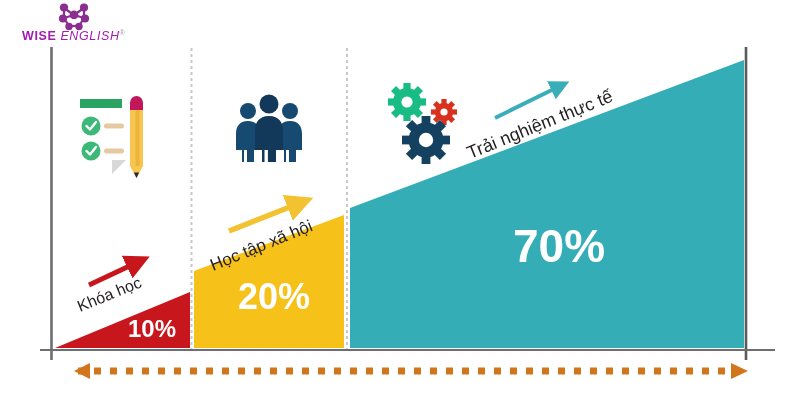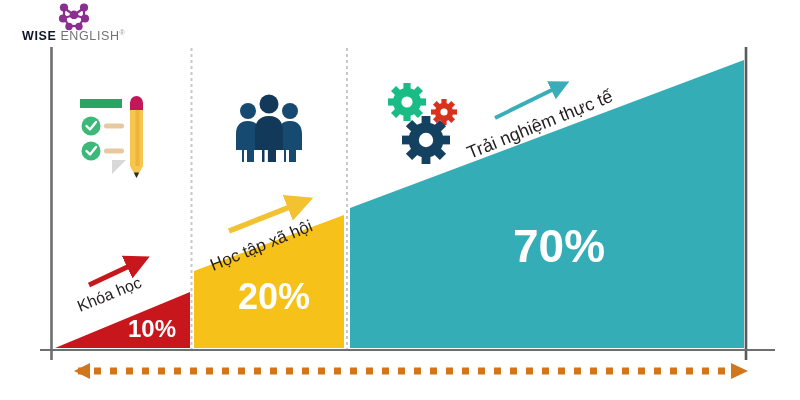--- a/index.html
+++ b/index.html
@@ -12,22 +12,22 @@
   }
   #stage { position:absolute; left:0; top:0; width:800px; height:400px; }
   #mainsvg { position:absolute; left:0; top:0; }
 
   
   #logo { position:absolute; left:22px; top:2px; width:120px; height:42px; }
   #logo-wordmark {
     position:absolute; left:0px; top:27px; width:120px;
     font-size:12.5px; letter-spacing:0.6px; white-space:nowrap;
   }
-  .lw-bold { font-weight:bold; color:#0f172a; }
-  .lw-light { font-weight:normal; color:#737373; }
+  .lw-bold { font-weight:bold; color:#a21caf; }
+  .lw-light { font-weight:normal; color:#a21caf;font-style:italic; }
   .lw-tm { font-size:7px; color:#9b9b9b; vertical-align:super; }
 </style>
 </head>
 <body>
 
 <div id="stage">
 
   <div id="logo">
     <svg width="120" height="30" viewBox="0 0 120 30">
       <g fill="#8A2F8F" stroke="#8A2F8F" stroke-width="2.2">

